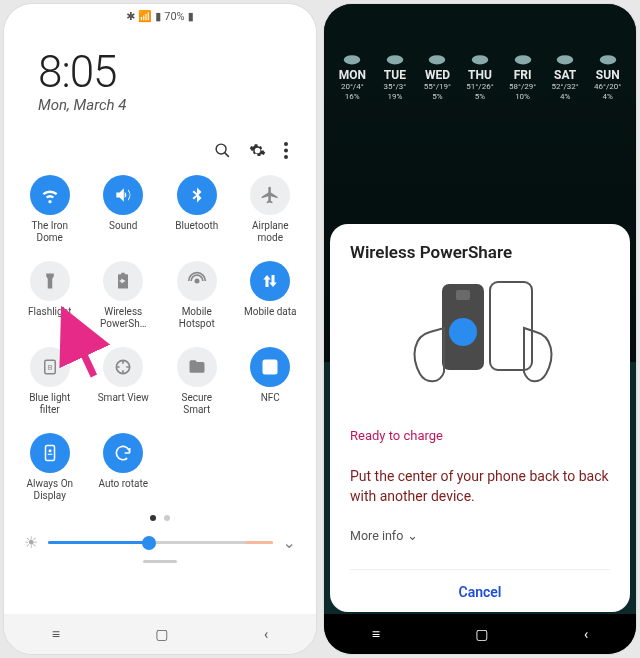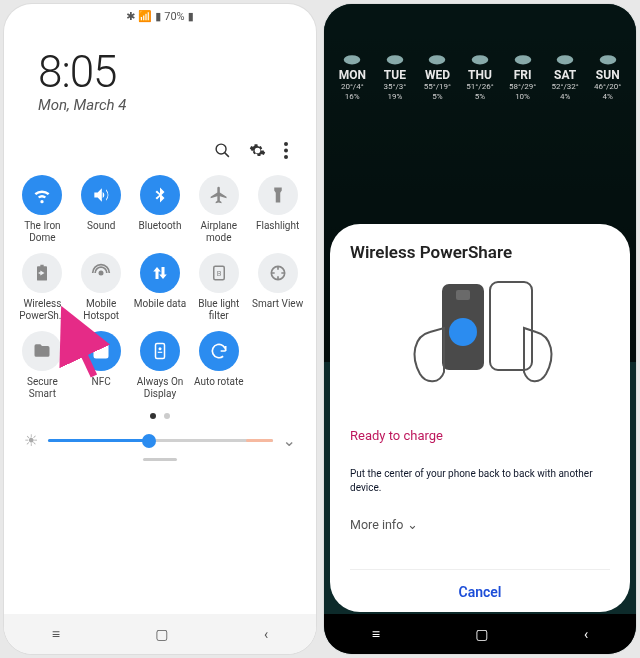--- a/index.html
+++ b/index.html
@@ -28,21 +28,21 @@
   }
   .status.dark { color: #eee; justify-content: space-between; }
   .status .right { display:flex; gap:4px; align-items:center; }
   
   .clock-area { padding: 18px 0 6px 34px; }
   .clock-time { font-size: 44px; font-weight: 300; letter-spacing: -1px; }
   .clock-date { font-size: 15px; color: #555; margin-top: -2px; font-style: italic; }
   .tools-row { display:flex; justify-content:flex-end; gap:18px; padding: 22px 28px 10px; color:#333; }
   .tools-row span { cursor:pointer; font-size:17px; }
   
-  .tiles { display:grid; grid-template-columns: repeat(5,1fr); gap: 10px 2px; padding: 6px 10px 0; }
+  .tiles { display:grid; grid-template-columns: repeat(4,1fr); gap: 18px 2px; padding: 6px 10px 0; }
   .tile { display:flex; flex-direction:column; align-items:center; font-size:10px; color:#444; text-align:center; line-height:1.15; }
   .tile .circle {
     width:40px; height:40px; border-radius:50%;
     background:#eceef0; display:flex; align-items:center; justify-content:center;
     margin-bottom:5px; font-size:18px; color:#888;
   }
   .tile.on .circle { background:#2b8cf0; color:#fff; }
   .tile .lbl { max-width:58px; overflow:hidden; }
   
   .arrow {
@@ -67,27 +67,27 @@
   
   .weather-bg { position:absolute; inset:0 0 auto 0; height:55%; filter: brightness(.35);
     background: linear-gradient(#0e3a37,#0a2522); }
   .weather-grid { position:absolute; top:46px; left:8px; right:8px; display:grid; grid-template-columns:repeat(7,1fr); gap:2px; color:#cfd4d0; font-size:8px; text-align:center;}
   .weather-grid div{line-height:1.2}
   .wday{font-size:12px;font-weight:700;color:#e8e8e8}
   .wtemp{font-size:8px;color:#d0d0d0}
   .wcloud{ width:22px;height:16px; margin:0 auto 2px; }
   .sheet {
     position:absolute; left:6px; right:6px; bottom:42px; top:220px;
-    background:#fff; border-radius:30px; padding:18px 20px 12px;
+    background:#fff; border-radius:18px; padding:18px 20px 12px;
     display:flex; flex-direction:column;
   }
   .sheet h2 { font-size:17px; font-weight:600; margin-bottom:14px; }
   .illus { display:flex; justify-content:center; align-items:center; gap:0; height:120px; }
   .ready { text-align:left; font-size:13px; color:#be185d; margin-top:32px; }
-  .instr { font-size:10px; color:#0f172a; margin-top:24px; line-height:1.4; }
+  .instr { font-size:14px; color:#7f1d1d; margin-top:24px; line-height:1.4; }
   .moreinfo { font-size:12.5px; color:#555; margin-top:22px; display:flex; align-items:center; gap:4px; }
   .cancel { text-align:center; color:#1d4ed8; font-weight:600; font-size:14px; margin-top:auto; padding-top:14px; border-top:1px solid #eee; }
   svg { display:block; }
 </style>
 </head>
 <body>
 
 <div class="phone">
 
   <div class="status">

